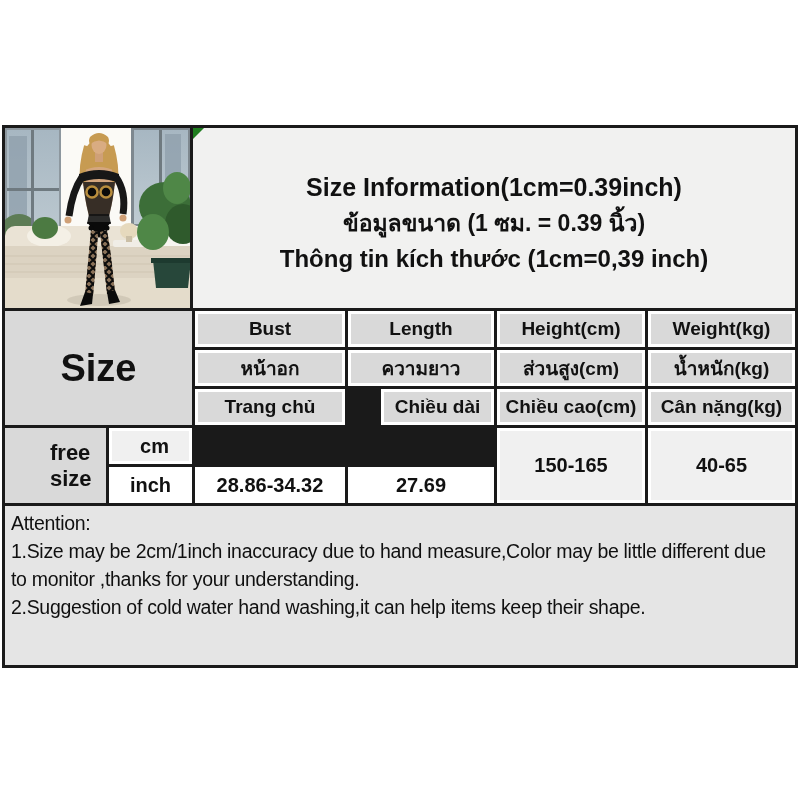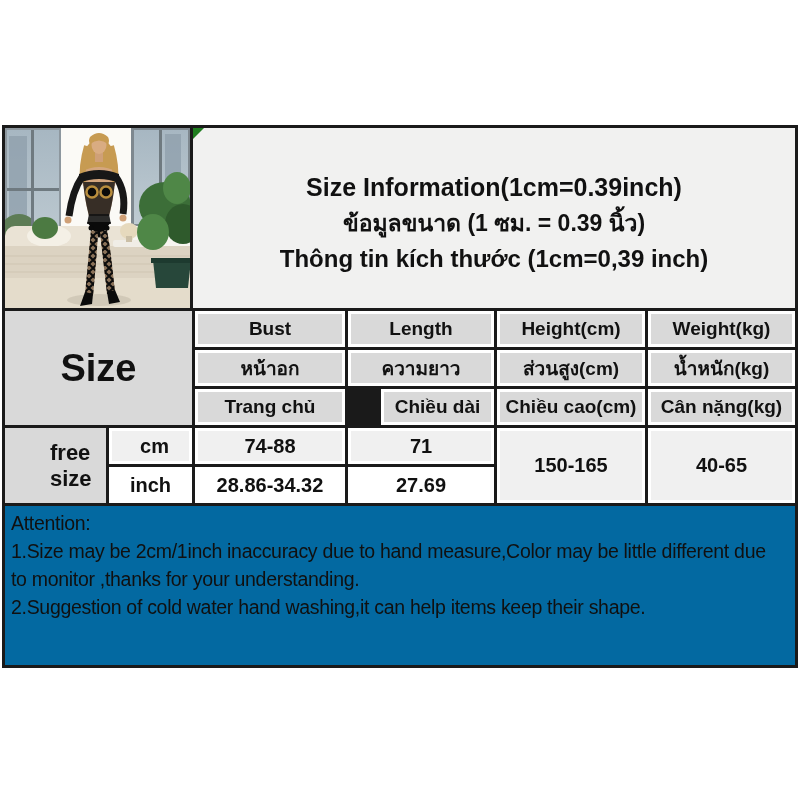--- a/index.html
+++ b/index.html
@@ -41,21 +41,21 @@
   .p-r2c3{grid-area:2/3/3/4;} .p-r2c4{grid-area:2/4/3/5;} .p-r2c5{grid-area:2/5/3/6;} .p-r2c6{grid-area:2/6/3/7;}
   .p-r3c3{grid-area:3/3/4/4;} .p-r3c4{grid-area:3/4/4/5;margin-left:33px;} .p-r3c5{grid-area:3/5/4/6;} .p-r3c6{grid-area:3/6/4/7;}
   .p-free{grid-area:4/1/6/2;padding-left:45px;}
   .p-cm{grid-area:4/2/5/3;padding-left:8px;} .p-inch{grid-area:5/2/6/3;}
   .p-r4c3{grid-area:4/3/5/4;} .p-r4c4{grid-area:4/4/5/5;}
   .p-r5c3{grid-area:5/3/6/4;} .p-r5c4{grid-area:5/4/6/5;}
   .p-hval{grid-area:4/5/6/6;} .p-wval{grid-area:4/6/6/7;}
 
   
   .attention{
-    margin-top:-3px;border:3px solid #1a1a1a;box-sizing:border-box;background:#0369a1;
+    margin-top:-3px;border:3px solid #1a1a1a;box-sizing:border-box;background:#e5e5e5;
     width:796px;height:165px;padding:3px 10px 3px 6px;
     font-size:19.5px;line-height:28px;letter-spacing:-0.3px;color:#101010;
   }
   .attention p{margin:0;}
 </style>
 </head>
 <body>
 
 <div class="canvas">
   <div class="content">
@@ -165,22 +165,20 @@
 
       <div class="cell g-dark ring fs-hdr p-r3c3">Trang chủ</div>
       <div class="cell g-dark ring fs-hdr p-r3c4">Chiều dài</div>
       <div class="cell g-dark ring fs-hdr p-r3c5">Chiều cao(cm)</div>
       <div class="cell g-dark ring fs-hdr p-r3c6">Cân nặng(kg)</div>
 
       <div class="cell g-dark fs-row p-free">free size</div>
       <div class="cell g-light ring fs-val p-cm">cm</div>
       <div class="cell fs-val p-inch">inch</div>
 
-      <div class="cell g-light ring fs-val p-r4c3">74-88</div>
-      <div class="cell g-light ring fs-val p-r4c4">71</div>
       <div class="cell fs-val p-r5c3">28.86-34.32</div>
       <div class="cell fs-val p-r5c4">27.69</div>
 
       <div class="cell g-light ring fs-val p-hval">150-165</div>
       <div class="cell g-light ring fs-val p-wval">40-65</div>
     </div>
 
     <div class="attention">
       <p>Attention:</p>
       <p>1.Size may be 2cm/1inch inaccuracy due to hand measure,Color may be little different due to monitor ,thanks for your understanding.</p>

